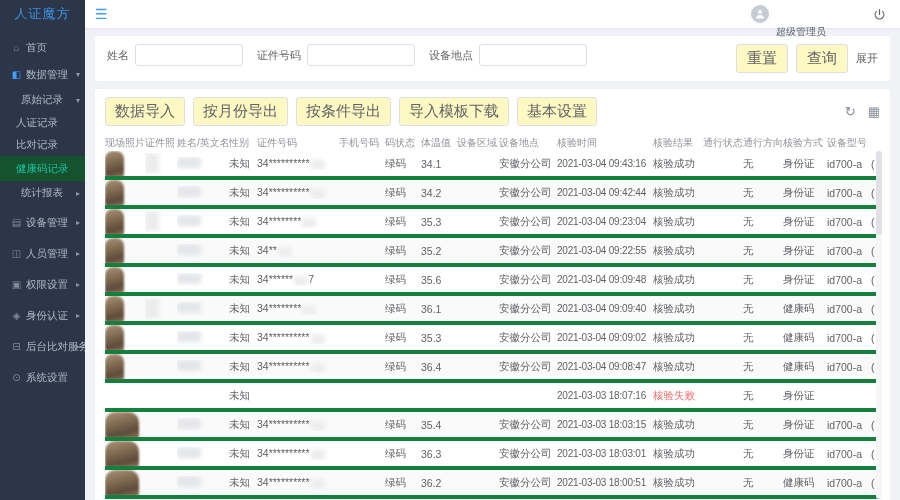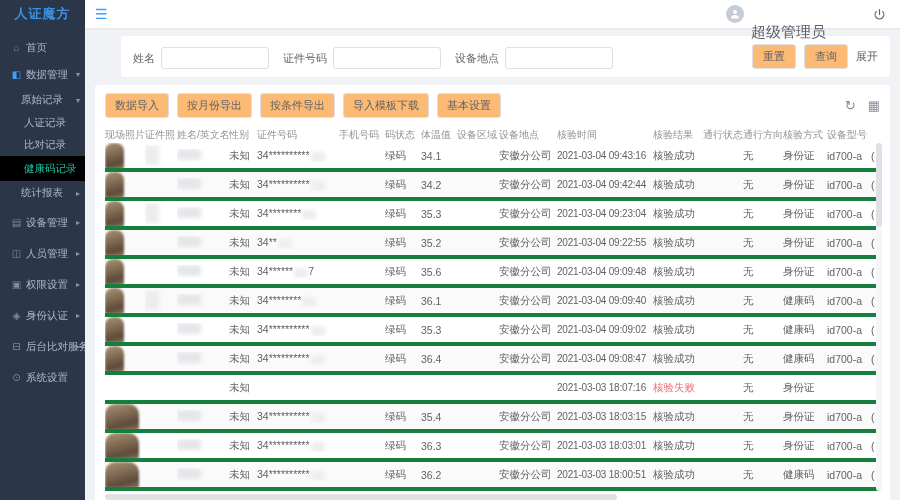--- a/index.html
+++ b/index.html
@@ -3,55 +3,55 @@
 <meta charset="utf-8">
 <style>
   * { margin:0; padding:0; box-sizing:border-box; }
   html,body { width:900px; height:500px; overflow:hidden;
     font-family:"Liberation Sans","DejaVu Sans",sans-serif; background:#f0f2f5; }
   .app { display:flex; width:900px; height:500px; }
 
   
   .sidebar { width:85px; background:#2b3648; flex:0 0 85px; color:#aeb9c6; overflow:hidden; }
   .logo { height:28px; line-height:28px; text-align:center; color:#3d8fe0;
-    font-weight:bold; font-size:13px; letter-spacing:1px; white-space:nowrap; }
+    font-weight:normal; font-size:13px; letter-spacing:1px; white-space:nowrap; }
   .menu { padding-top:6px; }
   .mi { position:relative; display:flex; align-items:center; height:25px;
     font-size:10.5px; cursor:pointer; white-space:nowrap; color:#aeb9c6; }
   .mi .ic { width:13px; font-size:10px; margin-right:3px; color:#7f8b99; flex:0 0 13px; text-align:center; }
   .mi .caret { position:absolute; right:5px; font-size:8px; color:#8a97a5; }
   .mi.l0 { padding-left:10px; height:27px; }
   .mi.l1 { padding-left:21px; height:24px; }
-  .mi.l2 { padding-left:24px; height:22px; }
-  .mi.active { color:#19c3a3; background:#000000; height:25px; }
+  .mi.l2 { padding-left:16px; height:22px; }
+  .mi.active { color:#19c3a3; background:#14532d; height:25px; }
   .mi.gap { margin-top:4px; }
 
   
   .main { flex:1; display:flex; flex-direction:column; min-width:0; }
   .topbar { height:28px; background:#fff; display:flex; align-items:center;
     box-shadow:0 1px 2px rgba(0,0,0,.06); position:relative; z-index:2; }
   .hamburger { color:#409eff; font-size:14px; margin-left:10px; cursor:pointer; }
   .topbar-right { margin-left:auto; display:flex; align-items:center; gap:7px; }
   .avatar { width:18px; height:18px; border-radius:50%; background:#c6ccd4;
     display:flex; align-items:center; justify-content:center; }
-  .username { font-size:15px; color:#5a5e66;margin-top:36px; }
+  .username { font-size:10px; color:#5a5e66;margin-top:36px; }
   .power { margin:0 14px 0 40px; cursor:pointer; display:flex; }
 
   .content { flex:1; padding:8px 10px 6px 10px; overflow:hidden; }
 
   
   .filter-card { background:#fff; border-radius:3px; padding:8px 12px;
-    display:flex; align-items:flex-end;margin-left:26px; }
+    display:flex; align-items:flex-start; }
   .ffield { display:flex; align-items:center; margin-right:14px; }
   .ffield label { font-size:11px; color:#606266; margin-right:6px; white-space:nowrap; }
   .ffield input { width:108px; height:22px; border:1px solid #dcdfe6; border-radius:3px;
     font-size:11px; padding:0 6px; color:#606266; outline:none; }
   .factions { margin-left:auto; display:flex; align-items:center; gap:8px; }
-  .btn { background:#fdba74; border:1px solid #dcdfe6; border-radius:3px; color:#606266;
-    font-size:11px; padding:4px 10px; cursor:pointer; white-space:nowrap; }
+  .btn { background:#fef9c3; border:1px solid #dcdfe6; border-radius:3px; color:#606266;
+    font-size:15px; padding:4px 10px; cursor:pointer; white-space:nowrap; }
   .btn-text { border:none; background:none; color:#606266; font-size:11px; cursor:pointer; white-space:nowrap; }
 
   
   .table-card { background:#fff; border-radius:3px; margin-top:8px; padding:8px 10px 4px 10px;
     position:relative; height:422px; }
   .toolbar { display:flex; align-items:center;gap:40px; }
   .toolbar .btn { margin-right:8px; padding:4px 9px; }
   .tool-icons { margin-left:auto; display:flex; gap:12px; color:#8a8f99; font-size:13px; }
   .tool-icons span { cursor:pointer; }
 

